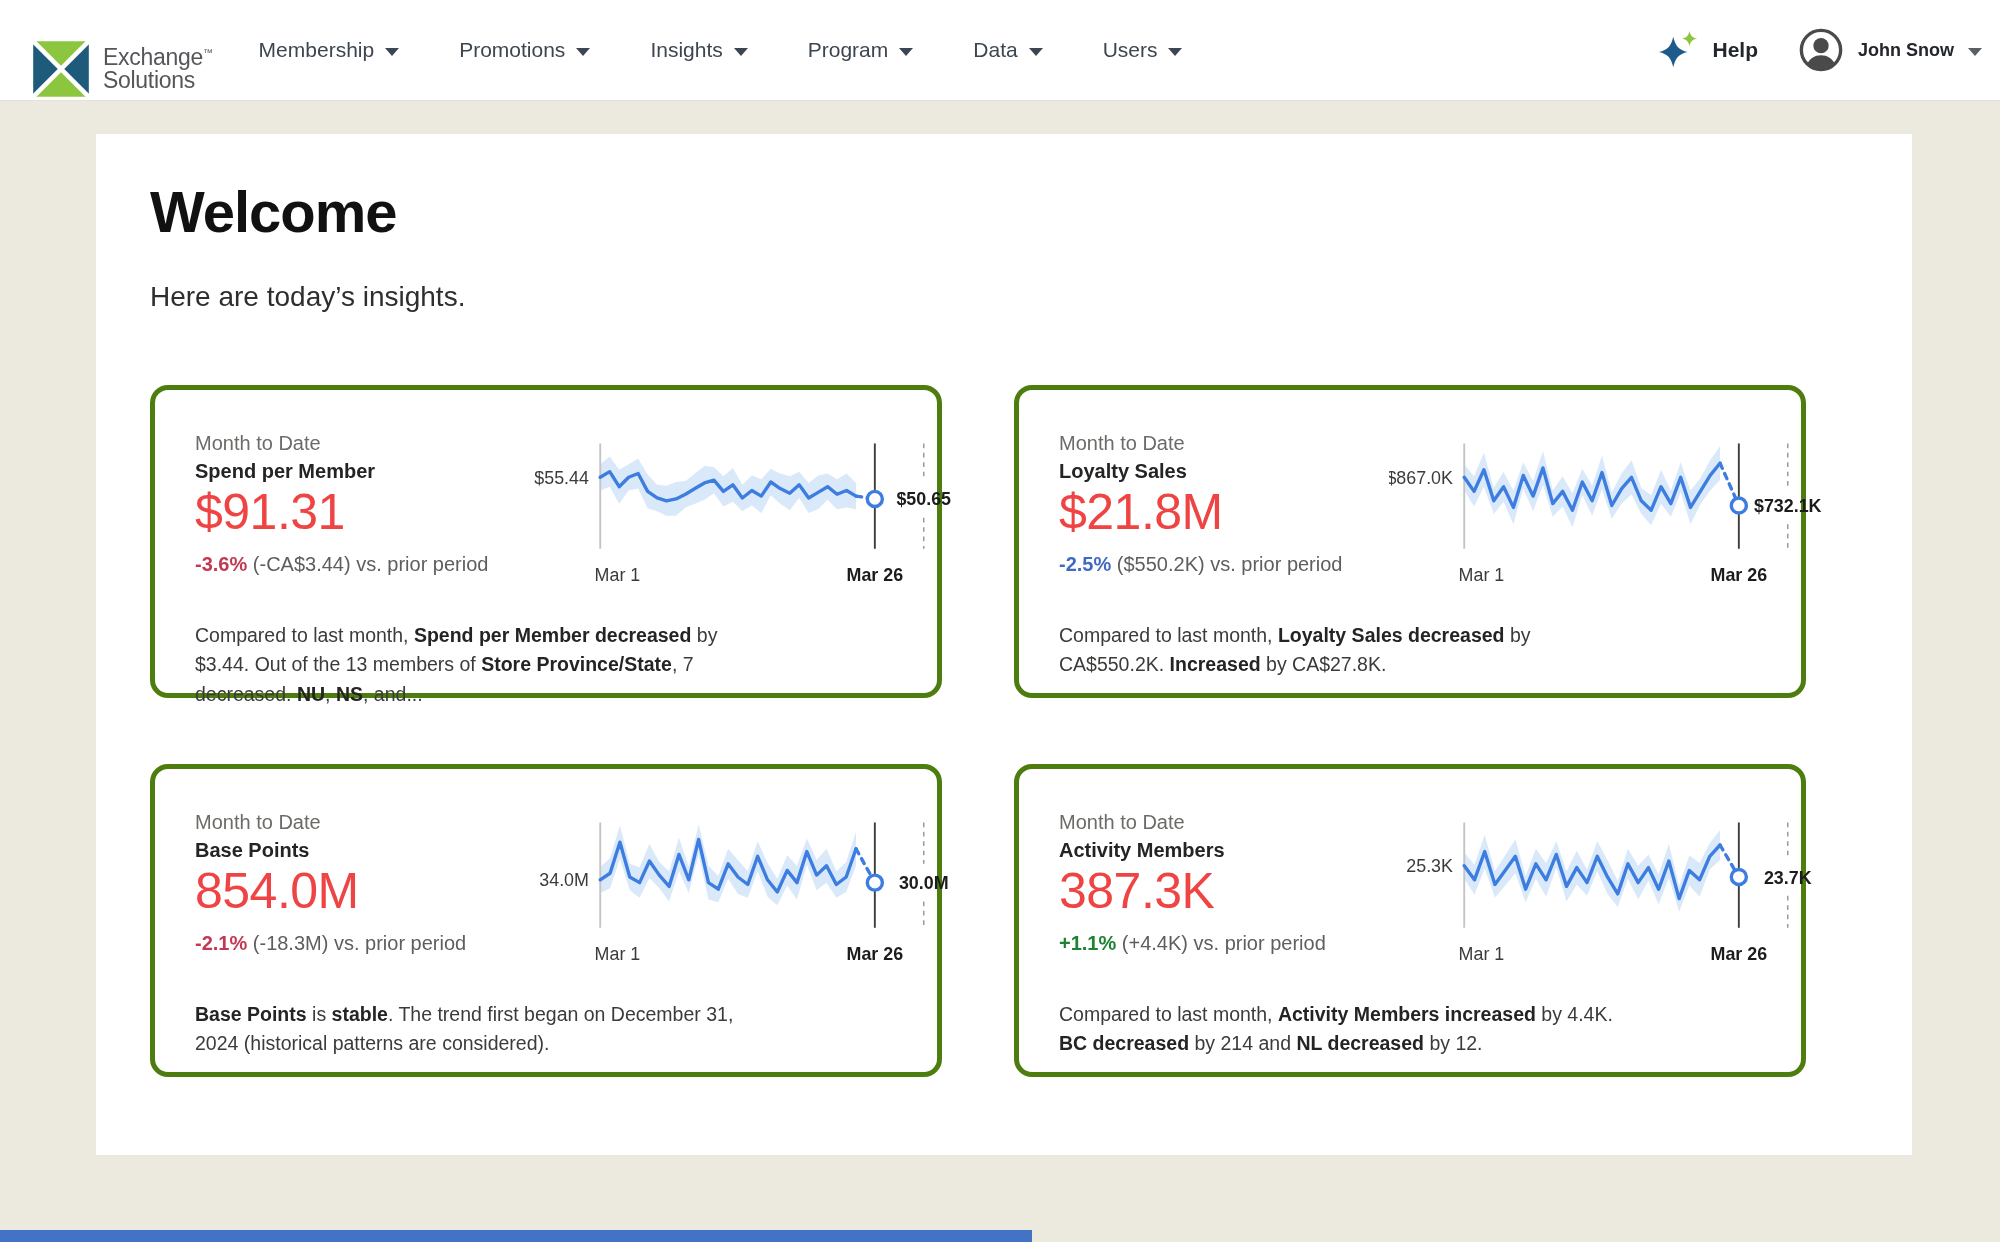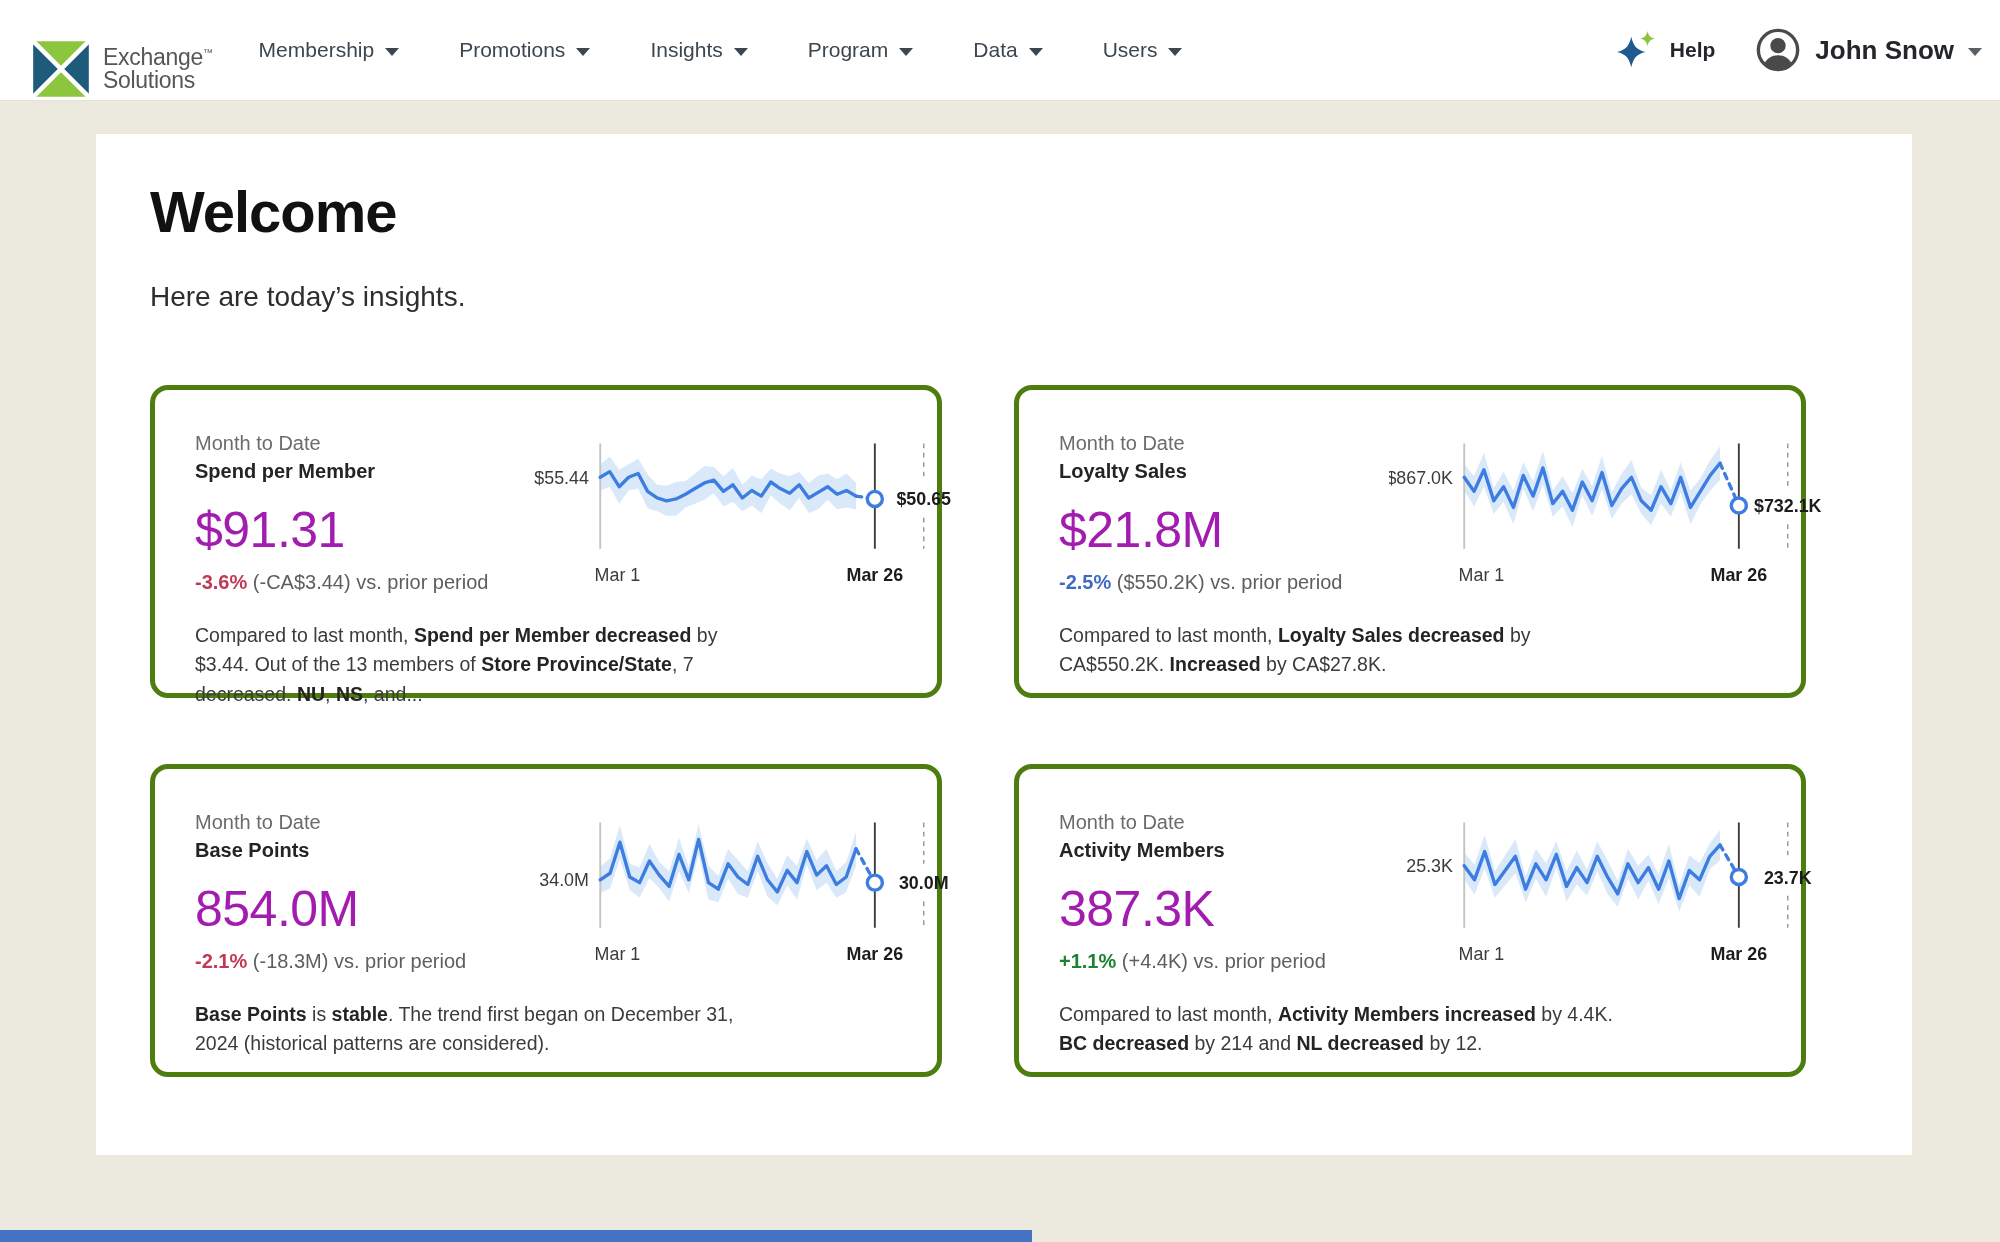--- a/index.html
+++ b/index.html
@@ -25,41 +25,41 @@
   .nav-items { display:flex; align-items:center; gap:60px; }
   .nav-item { display:flex; align-items:center; gap:11px; cursor:pointer; }
   .nav-label { font-size:21px; font-weight:normal; color:#3C4650; }
   .chev { width:0; height:0; border-left:7px solid transparent; border-right:7px solid transparent;
           border-top:8px solid #3C4650; margin-top:3px; }
 
   .nav-right { margin-left:auto; display:flex; align-items:center; }
   .help-group { display:flex; align-items:center; gap:12px; cursor:pointer; }
   .help-label { font-size:21px; font-weight:bold; color:#23272B; }
   .user-group { display:flex; align-items:center; gap:14px; margin-left:40px; cursor:pointer; }
-  .user-name { font-size:26px; font-weight:bold; color:#23272B; }
+  .user-name { font-size:18px; font-weight:bold; color:#23272B; }
   .user-chev { border-top-color:#5a5f64; }
 
   
   .panel {
     position:absolute; left:96px; top:134px; width:1816px; height:1021px;
     background:#fff; padding:44px 0 12px 54px;
   }
   .page-title { font-size:58px; font-weight:800; color:#111; letter-spacing:-1px; }
   .page-subtitle { margin-top:36px; font-size:28px; color:#2E2E2E; }
 
   .cards { margin-top:72px; display:grid; grid-template-columns:792px 792px; column-gap:72px; row-gap:66px; }
   .card {
     height:313px; background:#fff; border:5px solid #4d7c0f; border-radius:18px;
     padding:42px 34px 0 40px; position:relative;
   }
   .card-top { display:flex; }
   .kpi { width:330px; flex-shrink:0; }
   .kpi-period { font-size:20px; color:#6B6B68; }
   .kpi-metric { font-size:20px; font-weight:bold; color:#252423; margin-top:5px; }
-  .kpi-value  { font-size:50px; color:#a21caf; margin-top:18px; letter-spacing:-0.5px; }
+  .kpi-value  { font-size:50px; color:#ef4444; letter-spacing:-0.5px; }
   .kpi-delta  { font-size:20px; color:#605E5C; margin-top:12px; }
   .kpi-delta .pct { font-weight:bold; }
   .spark { margin-left:auto; margin-top:0; }
   .spark svg { width:442px; height:163px; display:block; }
   .summary { font-size:19.5px; line-height:1.5; color:#3C3B39; margin-top:26px; width:565px; }
   .summary b { color:#252423; }
 
   
   .accent-bar { position:absolute; left:0; bottom:0; width:1032px; height:12px; background:#4472C4; }
 </style>

